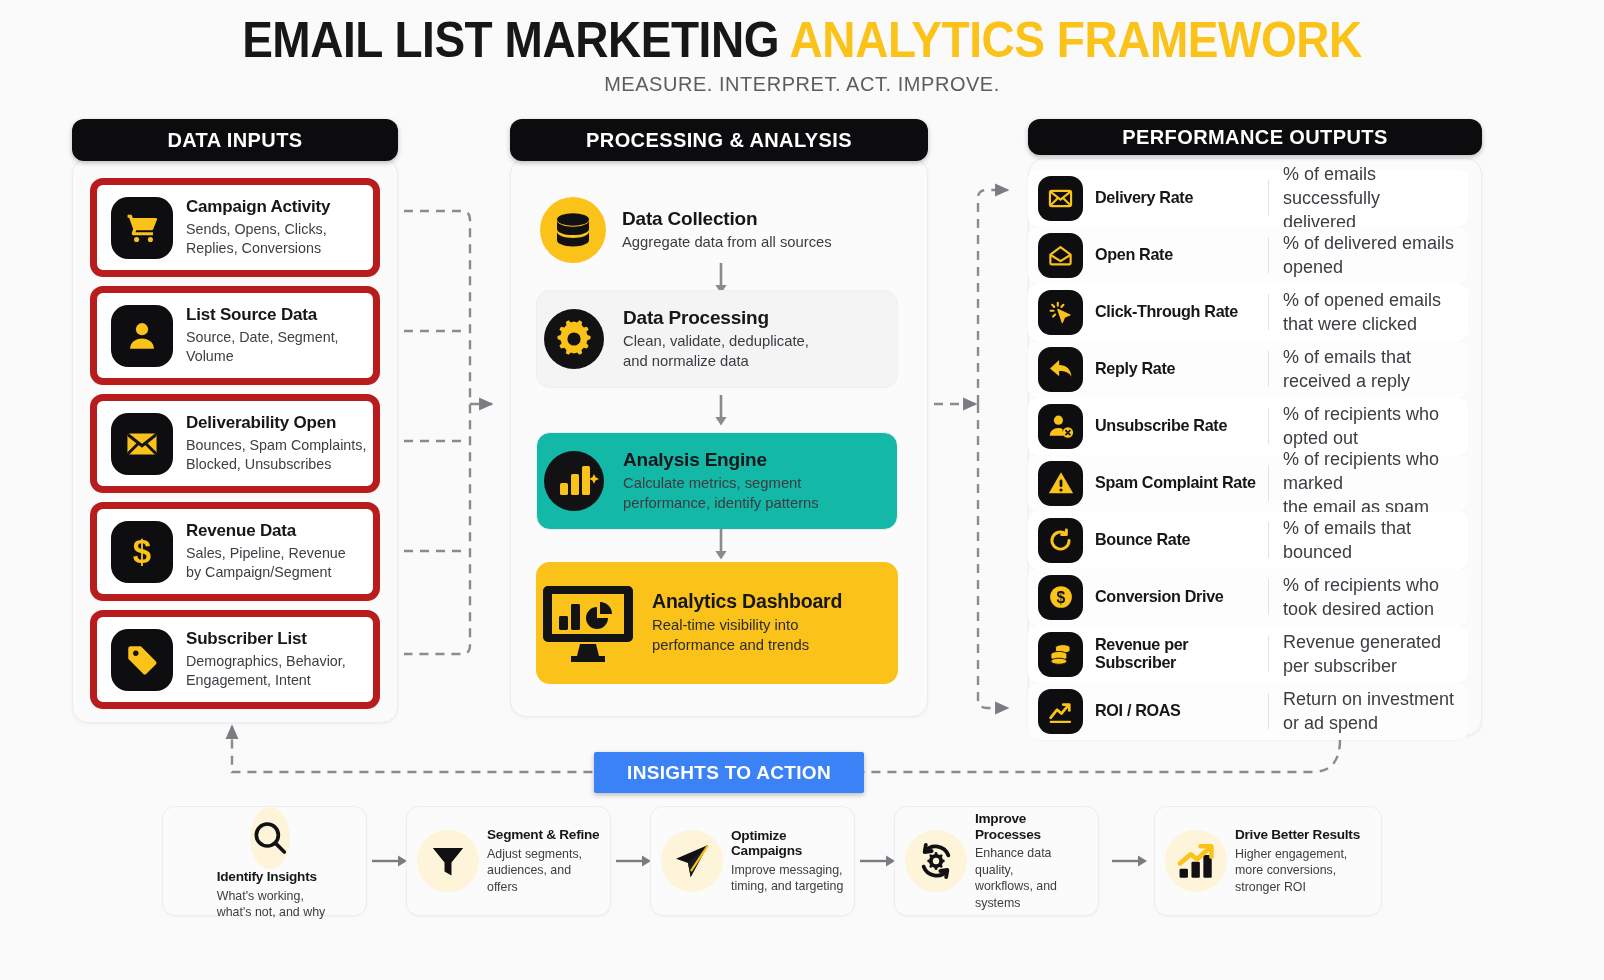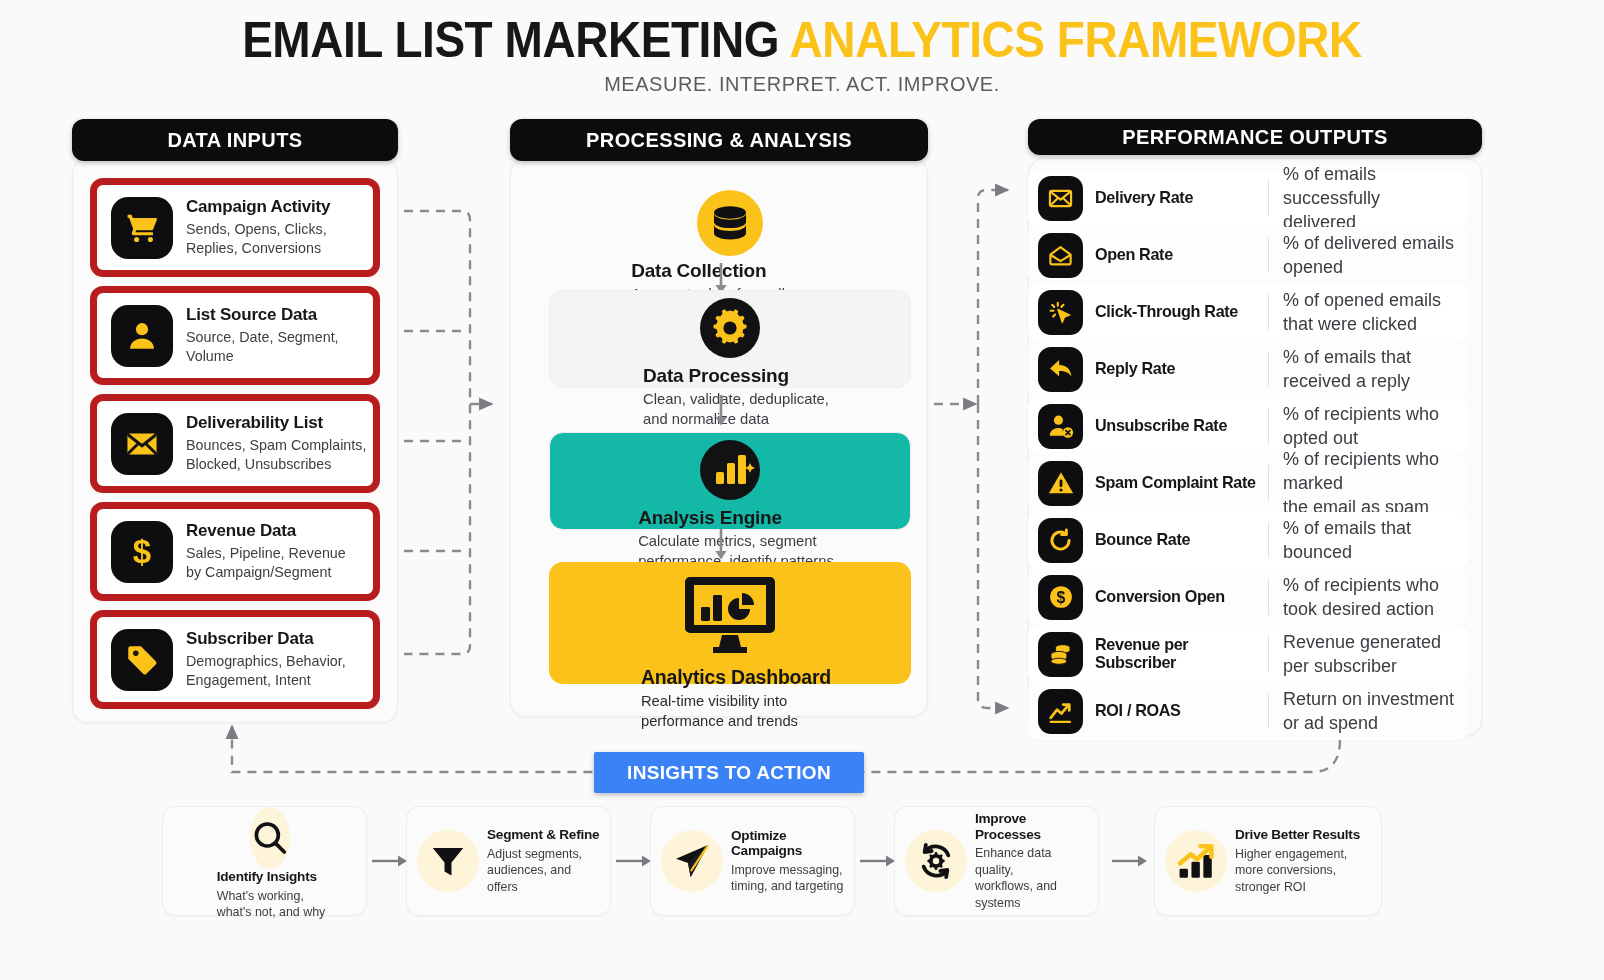--- a/index.html
+++ b/index.html
@@ -66,22 +66,22 @@
   .in-ico {
     width: 62px; height: 62px; border-radius: 17px; background: #0e0e10;
     flex: 0 0 62px; display: flex; align-items: center; justify-content: center;
   }
   .in-txt { padding-left: 13px; padding-right: 6px; }
   .in-title { font-size: 17px; font-weight: 700; letter-spacing: -0.2px; line-height: 1.15; }
   .in-sub { font-size: 14.3px; color: #3d3d44; line-height: 1.33; margin-top: 4px; }
 
   
   .step {
-    position: absolute; left: 549px; width: 362px;
-    display: flex; align-items: center; border-radius: 14px; flex-direction: column;
+    position: absolute; left: 536px; width: 362px;
+    display: flex; align-items: center; border-radius: 14px;
   }
   .step-ico { flex: 0 0 74px; height: 74px; display: flex; align-items: center; justify-content: center; }
   .step-txt { padding-left: 12px; }
   .step-title { font-size: 19px; font-weight: 700; letter-spacing: -0.2px; }
   .step-sub { font-size: 14.8px; color: #3b3b42; line-height: 1.33; margin-top: 3px; }
   #step1 { top: 186px; height: 88px; background: transparent; }
   #step2 { top: 290px; height: 98px; background: #f4f4f5; border: 1px solid #eeeef0; }
   #step3 { top: 432px; height: 98px; background: #14b8a6; border: 1px solid #eeeef0; }
   #step4 { top: 562px; height: 122px; background: #FBC21A; }
   #step4 .step-title { font-size: 19.5px; }
@@ -218,21 +218,21 @@
 
   <div class="in-card" id="in2" style="top:394px">
     <div class="in-ico">
       <svg width="36" height="36" viewBox="0 0 24 24" fill="none" stroke="#FBC21A" stroke-width="2.1">
         <rect x="2.3" y="5" width="19.4" height="14" rx="1.8" fill="#FBC21A" stroke="none"></rect>
         <path d="M3.3 6.3 L12 13.2 L20.7 6.3" stroke="#141417" stroke-width="2" stroke-linecap="round"></path>
         <path d="M3.3 17.8 L9.4 11.8 M20.7 17.8 L14.6 11.8" stroke="#141417" stroke-width="2" stroke-linecap="round"></path>
       </svg>
     </div>
     <div class="in-txt">
-      <div class="in-title">Deliverability List</div>
+      <div class="in-title">Deliverability Open</div>
       <div class="in-sub">Bounces, Spam Complaints,<br>Blocked, Unsubscribes</div>
     </div>
   </div>
 
   <div class="in-card" id="in3" style="top:502px">
     <div class="in-ico">
       <svg width="36" height="36" viewBox="0 0 24 24">
         <text x="12" y="19.5" font-family="Liberation Sans, sans-serif" font-size="22" font-weight="700" fill="#FBC21A" text-anchor="middle">$</text>
       </svg>
     </div>
@@ -243,21 +243,21 @@
   </div>
 
   <div class="in-card" id="in4" style="top:610px">
     <div class="in-ico">
       <svg width="34" height="34" viewBox="0 0 24 24" fill="#FBC21A">
         <path d="M11.2 2.3 21.7 12.8a1.6 1.6 0 0 1 0 2.3l-6.6 6.6a1.6 1.6 0 0 1-2.3 0L2.3 11.2V3.9c0-.9.7-1.6 1.6-1.6z"></path>
         <circle cx="7.6" cy="7.2" r="1.9" fill="#141417"></circle>
       </svg>
     </div>
     <div class="in-txt">
-      <div class="in-title">Subscriber Data</div>
+      <div class="in-title">Subscriber List</div>
       <div class="in-sub">Demographics, Behavior,<br>Engagement, Intent</div>
     </div>
   </div>
 
   <div class="panel" id="panel-mid"></div>
   <div class="panel-head" id="head-mid">PROCESSING &amp; ANALYSIS</div>
 
   <div class="step" id="step1">
     <div class="step-ico">
       <svg width="74" height="74" viewBox="0 0 74 74">
@@ -431,21 +431,21 @@
     <div class="m-desc">% of emails  that<br>bounced</div>
   </div>
 
   <div class="m-row alt" style="top:569px">
     <div class="m-ico">
       <svg width="28" height="28" viewBox="0 0 24 24">
         <circle cx="12" cy="12" r="9.3" fill="#FBC21A"></circle>
         <text x="12" y="17.2" font-family="Liberation Sans, sans-serif" font-size="13.5" font-weight="700" fill="#111114" text-anchor="middle">$</text>
       </svg>
     </div>
-    <div class="m-name">Conversion Open</div>
+    <div class="m-name">Conversion Drive</div>
     <div class="m-sep"></div>
     <div class="m-desc">% of recipients who<br>took desired action</div>
   </div>
 
   <div class="m-row" style="top:626px">
     <div class="m-ico">
       <svg width="28" height="28" viewBox="0 0 24 24" fill="#FBC21A" stroke="#111114" stroke-width="0.8">
         <ellipse cx="13.5" cy="6.4" rx="6.2" ry="2.4"></ellipse>
         <path d="M7.3 6.4v2.4c0 1.3 2.8 2.4 6.2 2.4s6.2-1.1 6.2-2.4V6.4"></path>
         <ellipse cx="10.2" cy="12.4" rx="6.8" ry="2.6"></ellipse>

